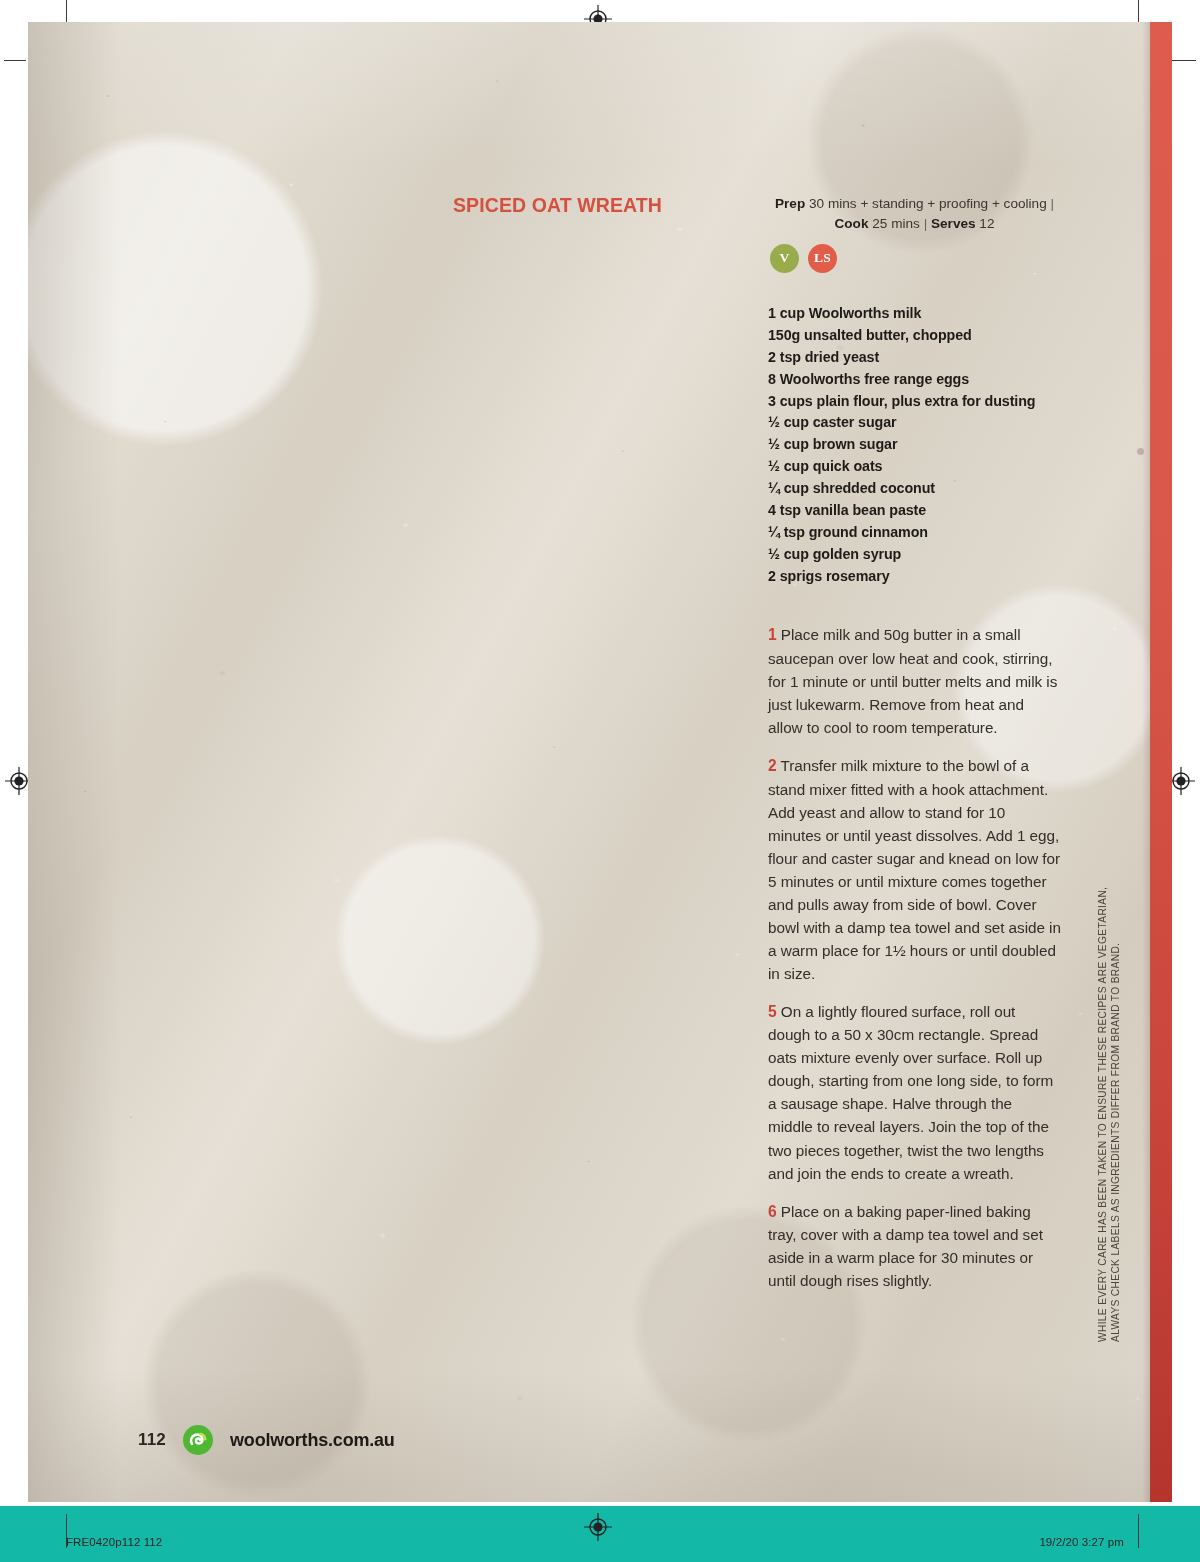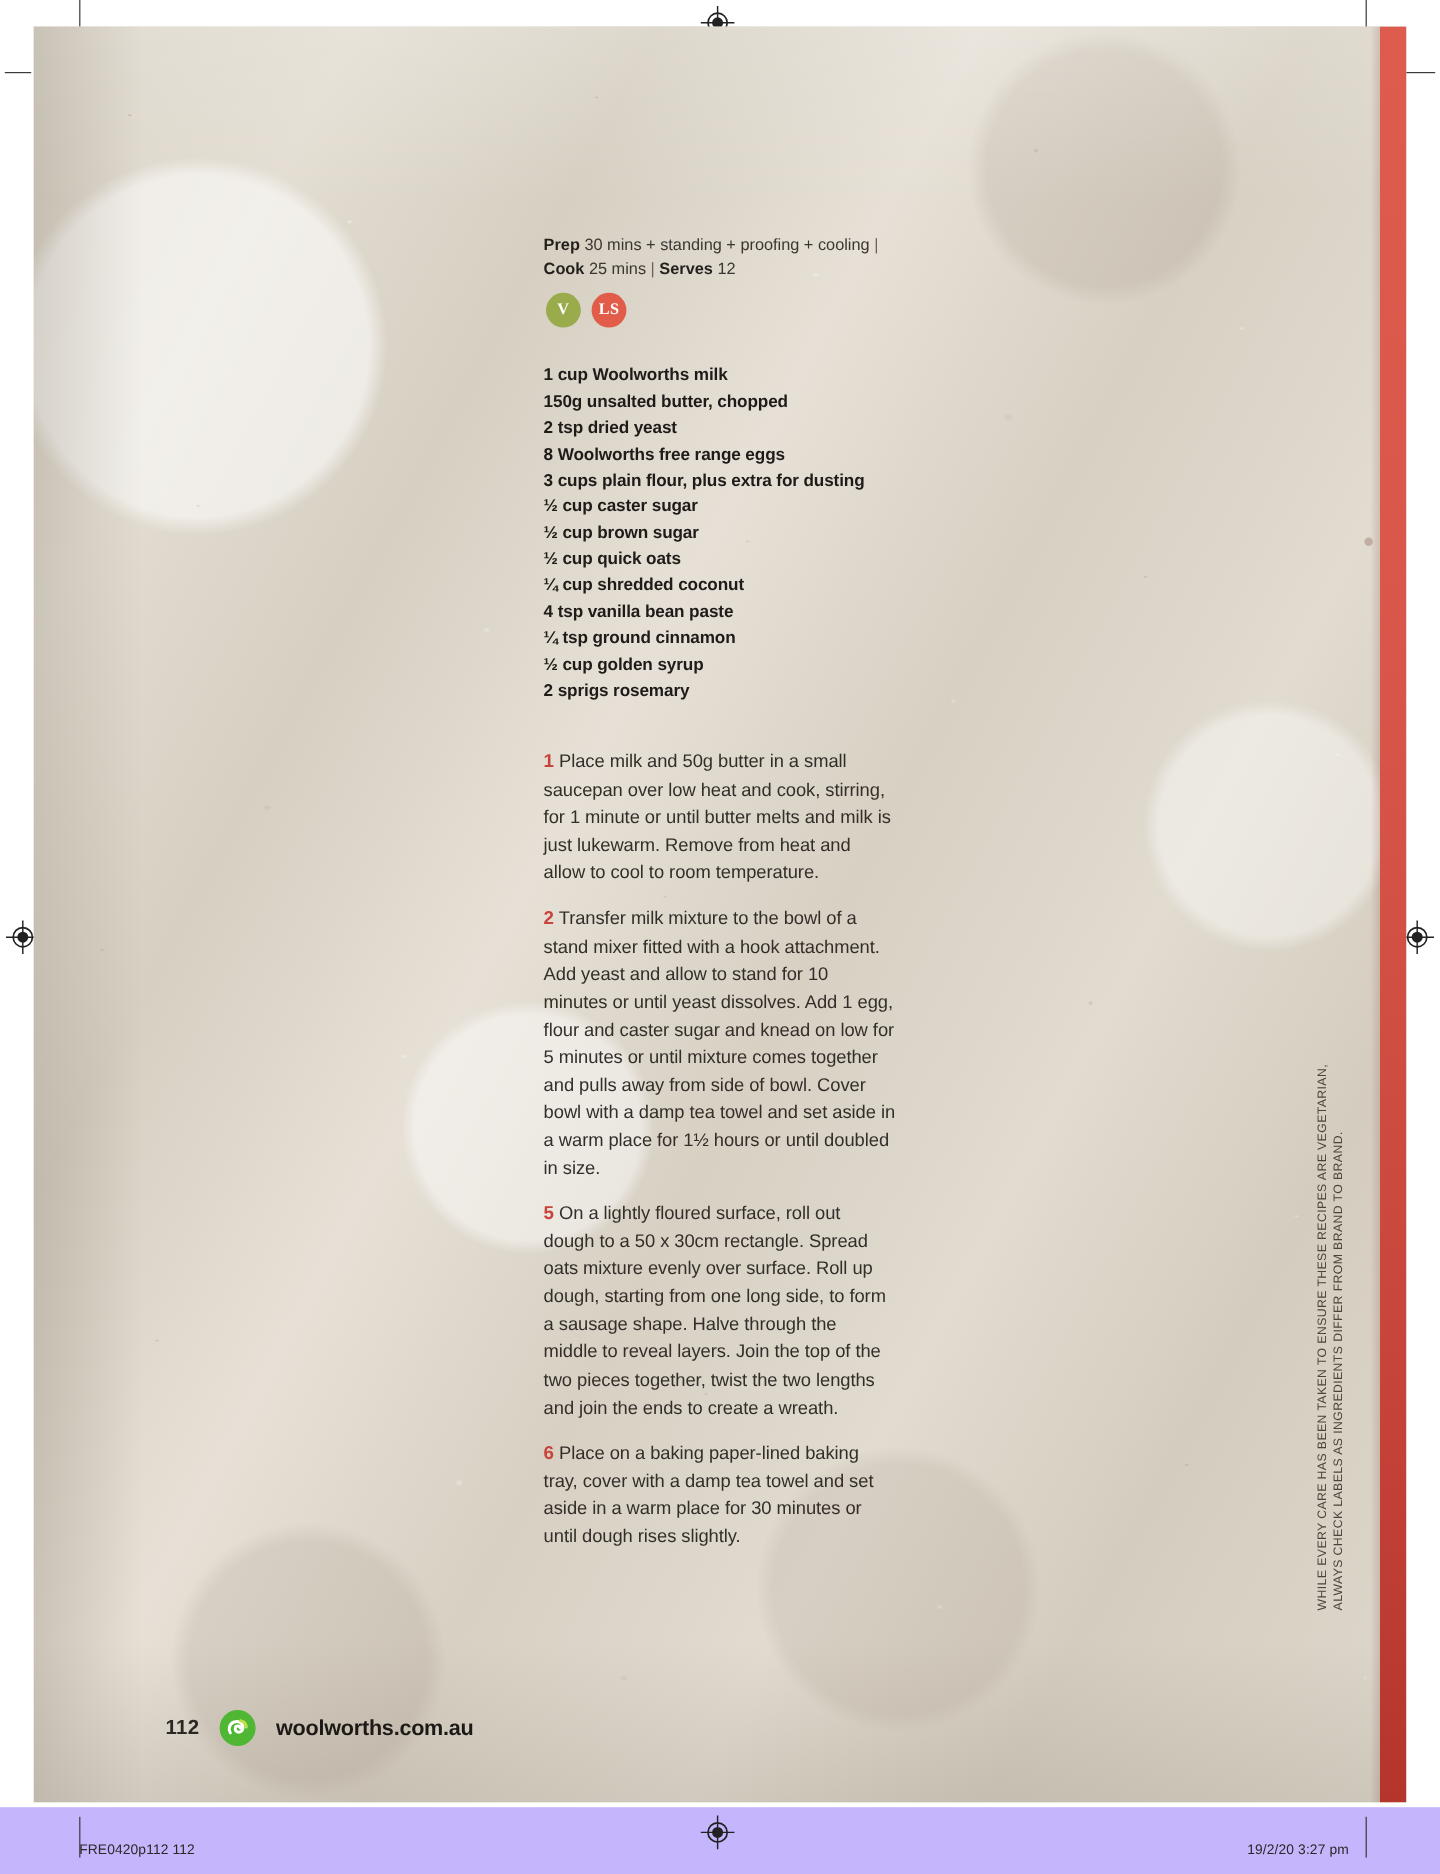--- a/index.html
+++ b/index.html
@@ -76,21 +76,21 @@
   #cols{position:absolute;left:110px;top:172px;width:925px;height:1230px;
     display:flex;gap:0;}
   .col{width:293px;margin-right:22px;position:relative;}
   .col:last-child{margin-right:0;}
   
   .recipe-title{
     color:#d4503f;font-size:19.5px;font-weight:bold;letter-spacing:.1px;
     line-height:1.15;margin:0 0 7px 0;
   }
   .meta{
-    font-size:13.6px;line-height:1.5;color:#3b3630;margin:0 0 9px 0;
+    font-size:13.6px;line-height:1.5;color:#3b3630;margin:0 0 9px 0;text-align:center;
   }
   .meta b{font-weight:bold;color:#231f1c;}
   .meta .sep{color:#6a635a;}
   .badges{display:flex;gap:9px;margin:4px 0 30px 2px;}
   .badge{
     width:29px;height:29px;border-radius:50%;display:flex;align-items:center;
     justify-content:center;color:#fff;font-weight:bold;font-size:13.5px;
     font-family:"Liberation Serif",serif;letter-spacing:.3px;
   }
   .ing{
@@ -113,21 +113,21 @@
     font-size:10.2px;letter-spacing:.35px;color:#4b443c;white-space:nowrap;
     line-height:1;
   }
   
   #footer{position:absolute;left:110px;bottom:46px;display:flex;align-items:center;gap:16px;}
   #pageno{font-size:17px;font-weight:bold;color:#2b2724;letter-spacing:.2px;}
   #wwlogo{width:32px;height:32px;}
   #wwurl{font-size:18px;font-weight:bold;color:#1c1916;letter-spacing:-.2px;}
   
   .regmark{position:absolute;width:30px;height:30px;}
-  #printline{position:absolute;left:0;bottom:0;width:1200px;height:56px;background:#c4b5fd;}
+  #printline{position:absolute;left:0;bottom:0;width:1200px;height:56px;background:#14b8a6;}
   .slug{position:absolute;bottom:14px;font-size:11.5px;color:#2a2724;
     font-family:"Liberation Sans",sans-serif;letter-spacing:.1px;}
   #slug-left{left:66px;}
   #slug-right{right:76px;}
   .tickv{position:absolute;width:1px;background:#3a3a3a;}
   .tickh{position:absolute;height:1px;background:#3a3a3a;}
 </style>
 </head>
 <body>
 
@@ -158,20 +158,23 @@
   <div id="page">
     <div id="grain"></div>
     <div id="vignette"></div>
 
     <div id="spine-shadow"></div>
     <div id="spine"></div>
     <div class="spine-dot" style="top:426px;"></div>
 
     <div id="cols">
         <div class="col"></div>
+        <div class="col">
+          <h2 class="recipe-title" style="color: rgb(212, 80, 63);">SPICED OAT WREATH</h2>
+        </div>
         <div class="col">
           <p class="meta"><b>Prep</b> <span>30 mins + standing + proofing + cooling</span><span class="sep"> | </span><b>Cook</b> <span>25 mins</span><span class="sep"> | </span><b>Serves</b> <span>12</span></p>
           <div class="badges">
             <div class="badge" style="background: rgb(154, 171, 76);">V</div>
             <div class="badge" style="background: rgb(225, 93, 73);">LS</div>
           </div>
           <div class="ing">1 cup Woolworths milk</div>
           <div class="ing">150g unsalted butter, chopped</div>
           <div class="ing">2 tsp dried yeast</div>
           <div class="ing">8 Woolworths free range eggs</div>

